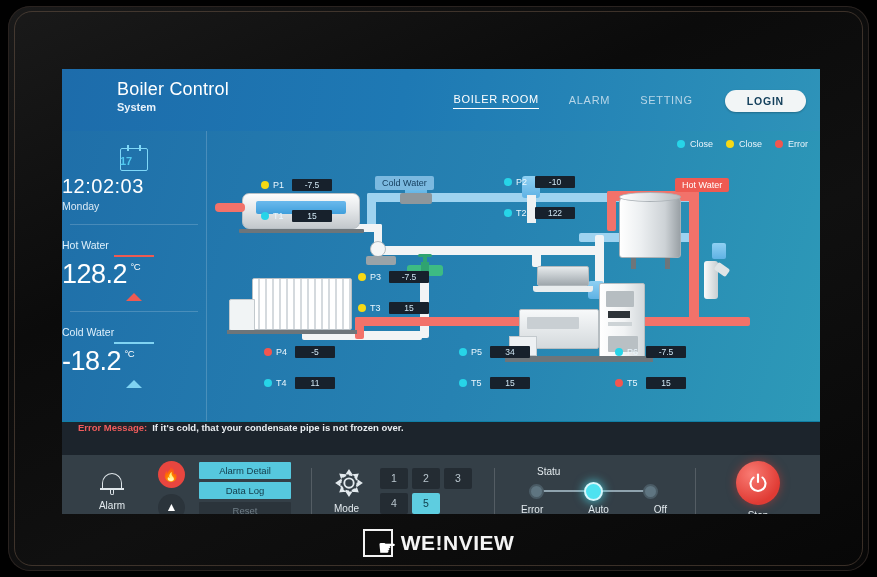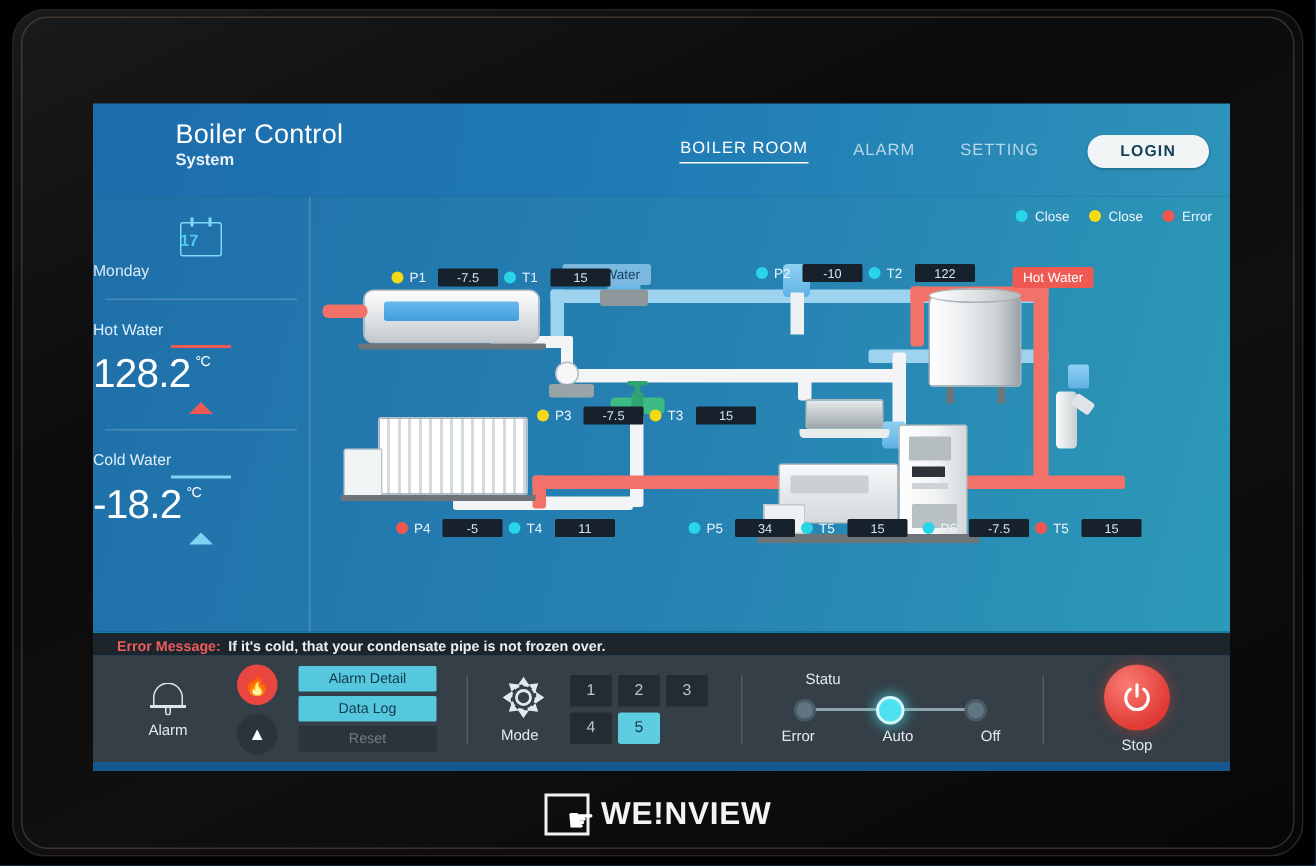--- a/index.html
+++ b/index.html
@@ -82,21 +82,21 @@
   .gauge-arrow { width: 0; height: 0; margin: 3px auto 0;
     border-left: 8px solid transparent; border-right: 8px solid transparent; }
 
   
   #diagram { position: relative; flex: 1; overflow: hidden; }
   #legend { position: absolute; right: 12px; top: 8px; display: flex; gap: 13px; align-items: center; }
   .leg { display: flex; align-items: center; gap: 5px; font-size: 9px; color: #eaf4fb; }
   .dot { width: 8px; height: 8px; border-radius: 50%; display: inline-block; }
   .d-open { background: #27d4e8; } .d-close { background: #f5d915; } .d-err { background: #f2564f; }
 
-  .tagbox { position: absolute; display: flex; flex-direction: row; gap: 4px; }
+  .tagbox { position: absolute; display: flex; flex-direction: column; gap: 19px; }
   .tagrow { display: flex; align-items: center; gap: 4px; }
   .tagrow .dot { width: 8px; height: 8px; flex: none; }
   .tag-name { color: #eaf6fd; font-size: 9px; width: 15px; }
   .tag-val { background: #17212c; color: #cfe6f3; font-size: 8.5px; width: 40px; height: 12px;
     display: flex; align-items: center; justify-content: center; border-radius: 1px; }
 
   .wlabel { position: absolute; font-size: 9px; padding: 2px 7px; border-radius: 2px; color: #fff; }
   .wl-cold { background: #7bb9e0; color: #123c5c; }
   .wl-hot  { background: #ee5a52; }
 
@@ -118,21 +118,21 @@
     background: linear-gradient(90deg,#ffffff,#dfe3e6,#b4babe); border-radius: 50%; border: 1px solid #aab1b6; }
   .cabinet { background: linear-gradient(90deg,#ffffff 0%,#f1f3f4 55%,#d3d8db 100%);
     border: 1px solid #b7bec2; border-radius: 2px; }
   .radiator { background: repeating-linear-gradient(90deg,#ffffff 0 5px,#d5dade 5px 7px);
     border: 1px solid #b9c0c5; border-radius: 2px; }
   .leg-foot { background: #6d757a; position: absolute; }
   .valve-g { position: absolute; }
   .pump-b { position: absolute; background: linear-gradient(180deg,#8fd0f3,#5fb2e4); border-radius: 3px; }
 
   
-  #errbar { height: 16px; background: #1c242c; display: flex; align-items: flex-end; padding-left: 16px;
+  #errbar { height: 34px; background: #1c242c; display: flex; align-items: flex-start; padding-left: 16px;
     border-top: 1px solid #0f7fa5; }
   #err-label { color: #ef5c5c; font-size: 9.5px; font-weight: bold; margin-right: 5px; }
   #err-text { color: #e9eef2; font-size: 9.5px; font-weight: bold; }
 
   
   #toolbar { height: 71px; background: #343f47; display: flex; align-items: center; position: relative; }
   .tb-sep { width: 1px; height: 46px; background: rgba(255,255,255,.16); }
   .tb-group { display: flex; align-items: center; height: 100%; }
 
   .alarm-col { width: 64px; text-align: center; }
@@ -210,20 +210,21 @@
 
       <div id="left-panel">
 
         <div class="lp-section">
           <div id="cal-icon">
             <div class="cal-ring r1"></div>
               <div class="cal-ring r2"></div>
             <div class="cal-body"></div>
             <div id="cal-day">17</div>
           </div>
+          <div id="clock">12:02:03</div>
           <div id="weekday">Monday</div>
         </div>
 
         <div class="lp-div" style="margin-top:12px"></div>
 
         <div class="lp-section gauge">
           <div class="gauge-label">Hot Water</div>
           <div class="gauge-underline" style="background:#ee5a52"></div>
           <div class="gauge-value">
             <span>128.2</span>

